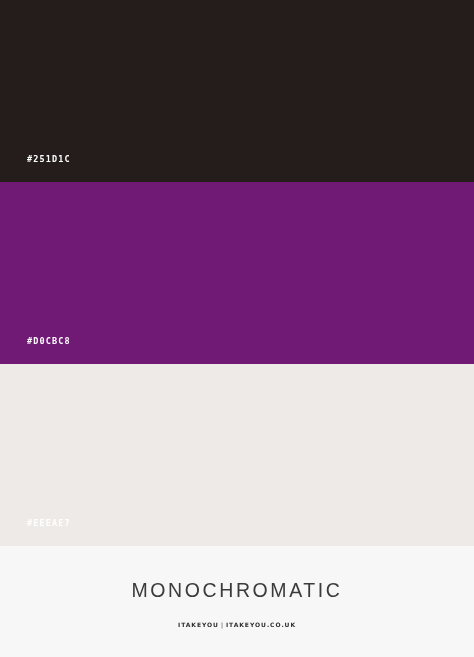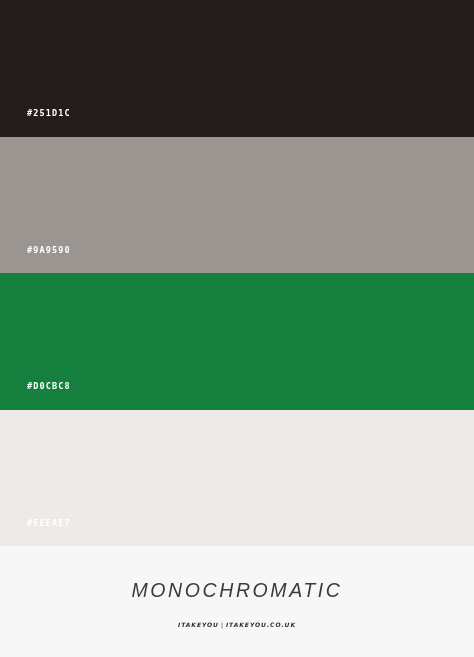--- a/index.html
+++ b/index.html
@@ -45,21 +45,20 @@
   }
   .footer {
     flex: 1 1 auto;
     background: #f7f7f7;
     display: flex;
     flex-direction: column;
     align-items: center;
     justify-content: flex-start;
     padding-top: 35px;
     box-sizing: border-box;
-    font-style: italic;
   }
   .footer-title {
     color: #3b3b3b;
     font-family: "Liberation Sans", sans-serif;
     font-size: 19.5px;
     font-weight: 300;
     letter-spacing: 2.6px;
     line-height: 1;
     white-space: nowrap;
   }
@@ -83,26 +82,23 @@
 
 <div class="palette">
 
   <div class="swatches">
 
     <div class="swatch" style="background: rgb(37, 29, 28);">
       <span class="swatch-label" style="color: rgb(255, 255, 255);">#251D1C</span>
     </div>
 
 
-    <div class="swatch" style="background: rgb(154, 149, 144);">
-      <span class="swatch-label" style="color: rgb(255, 255, 255);">#9A9590</span>
-    </div>
 
 
-    <div class="swatch" style="background: #15803d;">
+    <div class="swatch" style="background: #701a75;">
       <span class="swatch-label" style="color: rgb(255, 255, 255);">#D0CBC8</span>
     </div>
 
     <div class="swatch" style="background: rgb(238, 234, 231);">
       <span class="swatch-label" style="color: rgb(255, 255, 255);">#EEEAE7</span>
     </div>
 
   </div>
 
   <div class="footer" style="background: rgb(247, 247, 247);">

